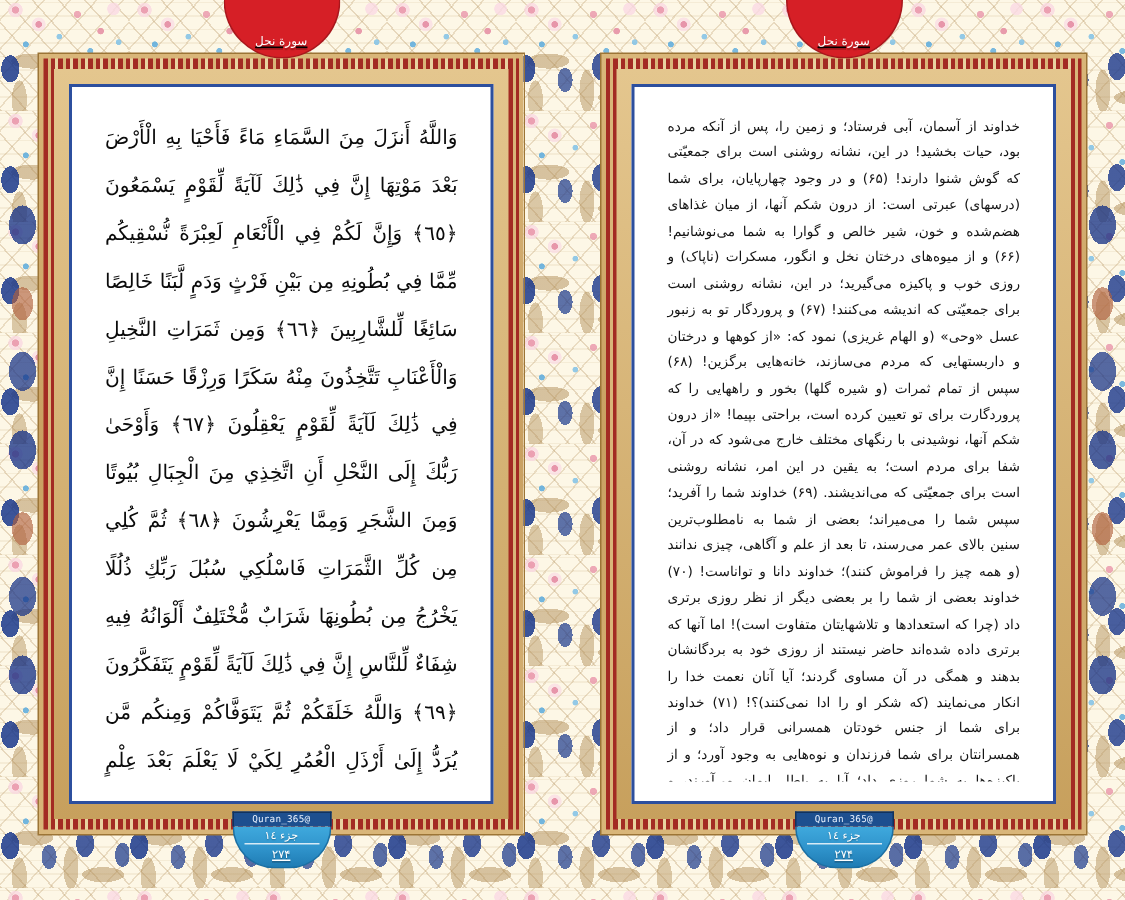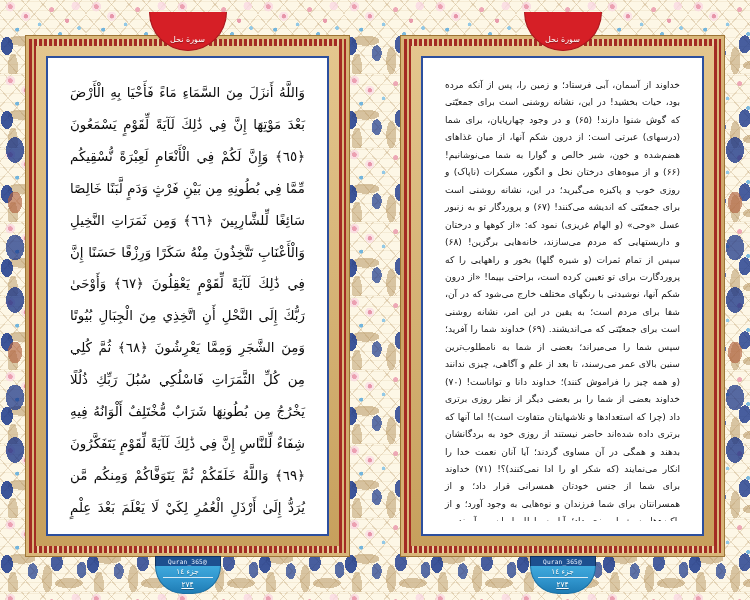--- a/index.html
+++ b/index.html
@@ -144,48 +144,49 @@
     text-align-last: justify;
     color: #0b0b0b;
     font-size: 13.4px;
     line-height: 2.38;
     letter-spacing: .1px;
   }
 
   
   .surah-tab {
     position: absolute;
-    top: 12px;
+    top: 0;
     left: 50%;
     transform: translateX(-50%);
     width: 78px;
     height: 39px;
     background: #d61f26;
     border-radius: 0 0 42px 42px;
     border: 1px solid #a8161c;
     border-top: none;
     display: flex;
     align-items: flex-end;
     justify-content: center;
     padding-bottom: 6px;
     z-index: 6;
+    text-decoration: underline;
   }
   .surah-tab span {
     color: #ffffff;
     font-size: 8px;
     font-family: "DejaVu Sans", sans-serif;
     direction: rtl;
     letter-spacing: .2px;
     text-shadow: 0 1px 1px rgba(0,0,0,.35);
   }
 
   
   .footer-badge {
     position: absolute;
-    bottom: 6px;
+    bottom: 21px;
     left: 50%;
     transform: translateX(-50%);
     width: 66px;
     z-index: 6;
     text-align: center;
   }
   .handle-bar {
     background: #1d4f8f;
     color: #e9f2ff;
     font-size: 6.2px;

